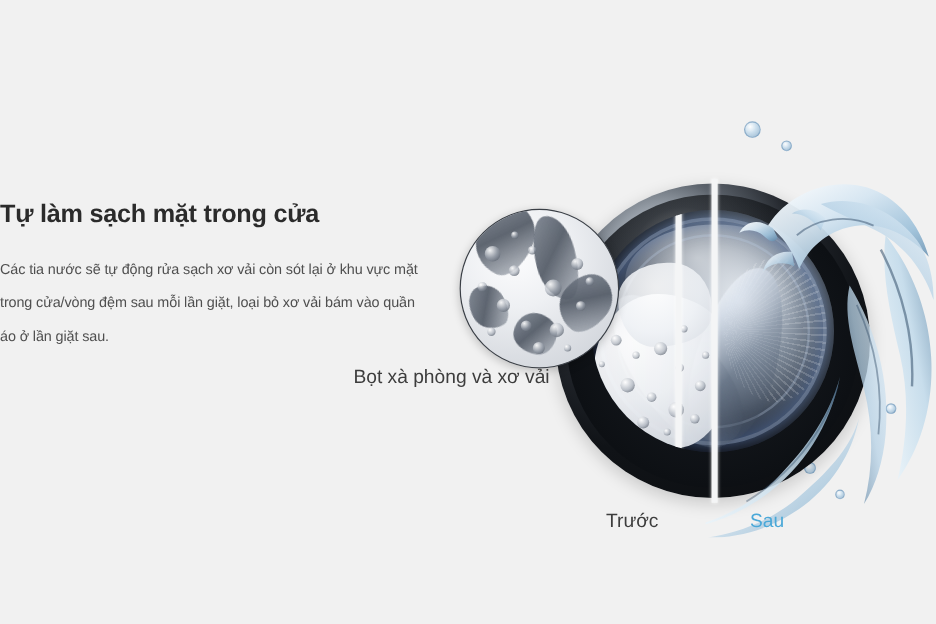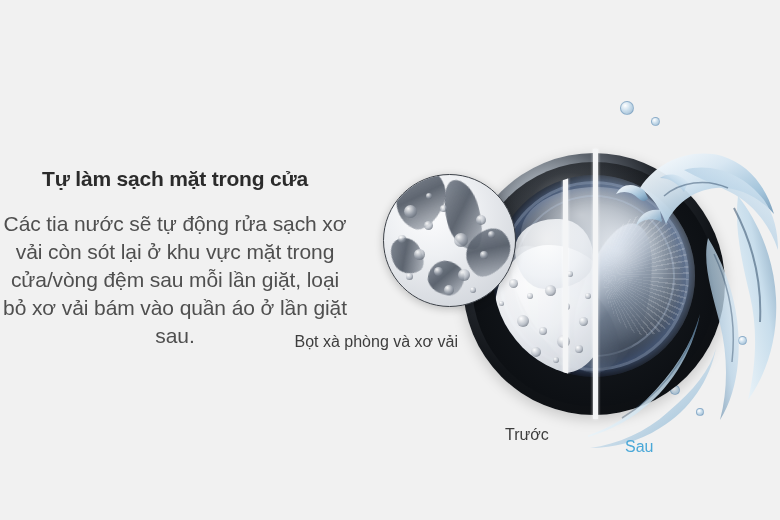--- a/index.html
+++ b/index.html
@@ -20,71 +20,70 @@
     background: #f1f1f1;
     overflow: hidden;
   }
 
   
   .copy-block {
     position: absolute;
     left: 0px;
     top: 165px;
     width: 350px;
-    text-align: center;
+    text-align: left;
   }
   .headline {
     margin: 0;
     font-size: 21px;
     line-height: 27px;
     font-weight: bold;
     color: #2b2b2b;
     letter-spacing: -0.2px;
   }
   .headline-l2 {
     margin: 0;
     font-size: 21px;
     line-height: 27px;
     font-weight: bold;
     color: #2b2b2b;
     letter-spacing: -0.2px;
   }
   .body-copy {
     margin: 18px 0 0 0;
-    font-size: 21px;
+    font-size: 12px;
     line-height: 28px;
     color: #4f4f4f;
     letter-spacing: -0.1px;
   }
 
   
   .caption-foam {
     position: absolute;
     left: 250px;
     top: 303px;
     width: 208px;
     text-align: right;
     font-size: 16px;
     line-height: 23px;
     color: #3d3d3d;
     z-index: 40;
-    margin-top: 27px;
   }
   .label-before {
     position: absolute;
     left: 505px;
     top: 426px;
     font-size: 16px;
     color: #3d3d3d;
     z-index: 40;
   }
   .label-after {
     position: absolute;
     left: 625px;
-    top: 438px;
+    top: 426px;
     font-size: 16px;
     color: #4aa8d8;
     z-index: 40;
   }
 
   
   .door-wrap {
     position: absolute;
     left: 463px;
     top: 153px;

